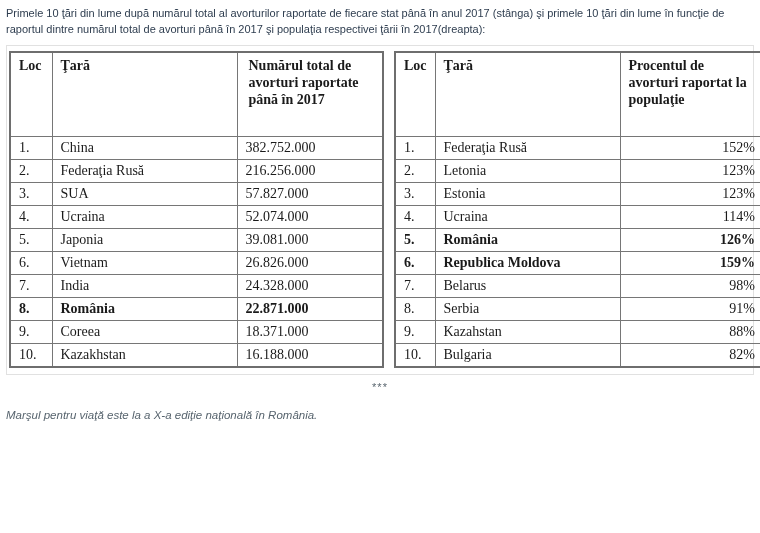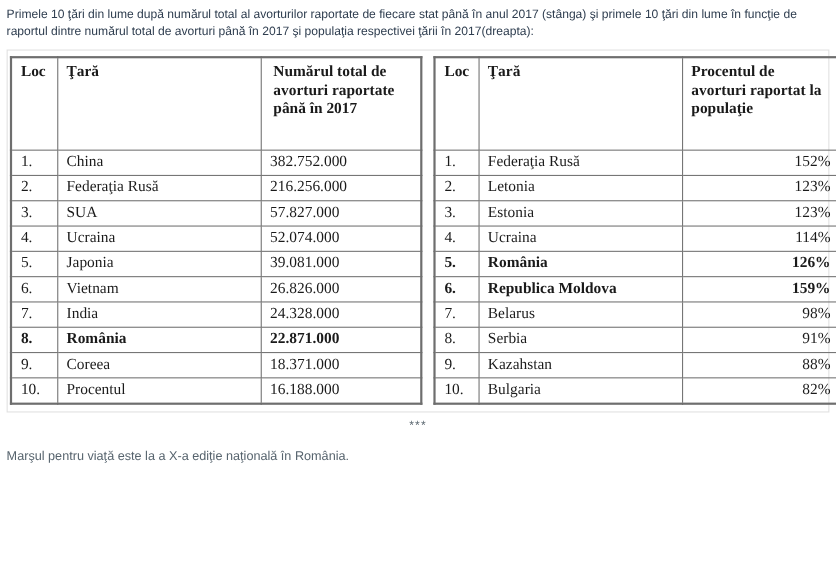--- a/index.html
+++ b/index.html
@@ -64,20 +64,21 @@
     font-size: 11px;
     color: #5b6770;
     letter-spacing: 1px;
     margin: 4px 0 14px 0;
   }
   .para {
     font-size: 11.5px;
     color: #57646e;
     line-height: 17px;
     margin-bottom: 13px;
+    font-style: italic;
   }
 </style>
 </head>
 <body>
 
 <div>
 
   <p class="intro">Primele 10 ţări din lume după numărul total al avorturilor raportate de fiecare stat până în anul 2017 (stânga) şi primele 10 ţări din lume în funcţie de raportul dintre numărul total de avorturi până în 2017 şi populaţia respectivei ţării în 2017(dreapta):</p>
 
   <div class="figure">
@@ -131,21 +132,21 @@
             <td>România</td>
             <td>22.871.000</td>
           </tr>
           <tr>
             <td>9.</td>
             <td>Coreea</td>
             <td>18.371.000</td>
           </tr>
           <tr>
             <td>10.</td>
-            <td>Procentul</td>
+            <td>Kazakhstan</td>
             <td>16.188.000</td>
           </tr>
         </tbody>
     </table>
 
     <table class="tbl tbl-right">
       <thead>
         <tr>
           <th>Loc</th>
           <th>Ţară</th>

